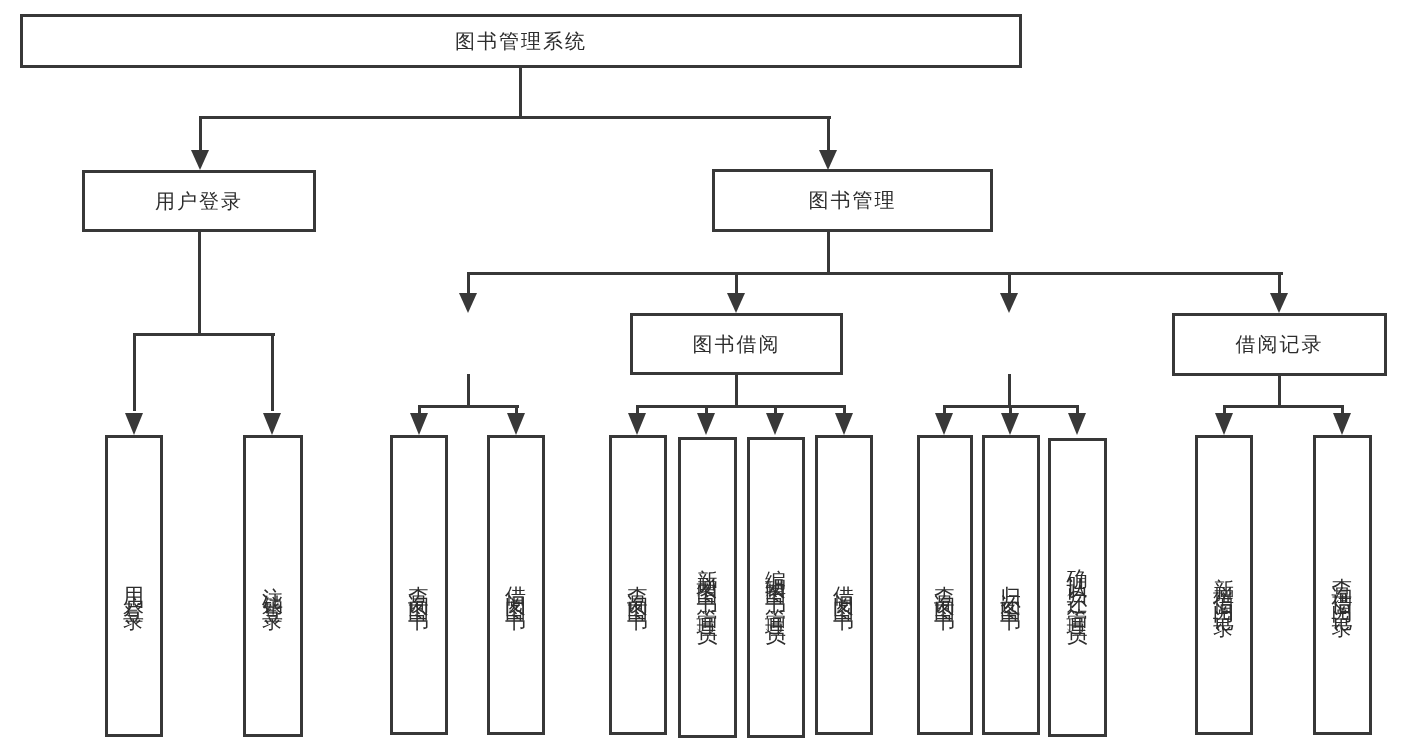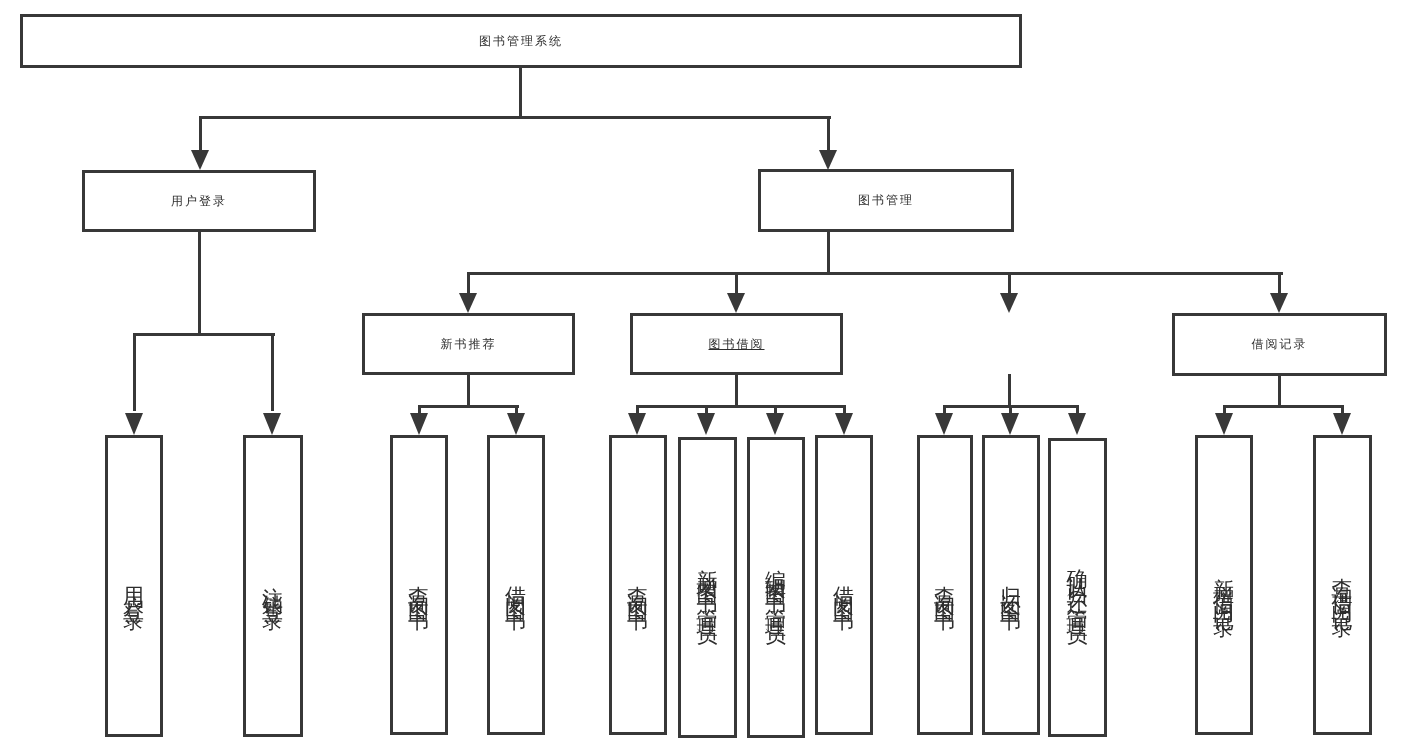--- a/index.html
+++ b/index.html
@@ -16,21 +16,21 @@
     box-sizing: border-box;
     border: 3px solid #383838;
     background: #ffffff;
     color: #2d2d2d;
     display: flex;
     align-items: center;
     justify-content: center;
     text-align: center;
   }
   .hbox {
-    font-size: 12px;
+    font-size: 20px;
     letter-spacing: 2px;
     white-space: nowrap;
   }
   .vbox {
     writing-mode: vertical-rl;
     font-size: 21px;
     letter-spacing: 8px;
     line-height: 1;
   }
   .line {
@@ -64,42 +64,41 @@
   <div class="box hbox" style="left:20px; top:14px; width:1002px; height:54px;">图书管理系统</div>
 
   <div class="line" style="left:519px; top:66px; width:3px; height:53px;"></div>
   <div class="line" style="left:199px; top:116px; width:632px; height:3px;"></div>
   <div class="line" style="left:199px; top:116px; width:3px; height:36px;"></div>
   <div class="arrow arrow-20" style="left:191px; top:150px;"></div>
   <div class="line" style="left:827px; top:116px; width:3px; height:36px;"></div>
   <div class="arrow arrow-20" style="left:819px; top:150px;"></div>
 
   <div class="box hbox" style="left:82px; top:170px; width:234px; height:62px;">用户登录</div>
-  <div class="box hbox" style="left:712px; top:169px; width:256px; height:63px;margin-left:46px;">图书管理</div>
+  <div class="box hbox" style="left:712px; top:169px; width:281px; height:63px;">图书管理</div>
 
   <div class="line" style="left:198px; top:230px; width:3px; height:106px;"></div>
   <div class="line" style="left:133px; top:333px; width:142px; height:3px;"></div>
   <div class="line" style="left:133px; top:333px; width:3px; height:78px;"></div>
   <div class="arrow arrow-22" style="left:125px; top:413px;"></div>
   <div class="line" style="left:271px; top:333px; width:3px; height:78px;"></div>
   <div class="arrow arrow-22" style="left:263px; top:413px;"></div>
 
   <div class="line" style="left:827px; top:230px; width:3px; height:45px;"></div>
   <div class="line" style="left:467px; top:272px; width:816px; height:3px;"></div>
   <div class="line" style="left:467px; top:272px; width:3px; height:23px;"></div>
   <div class="arrow arrow-20" style="left:459px; top:293px;"></div>
   <div class="line" style="left:735px; top:272px; width:3px; height:23px;"></div>
   <div class="arrow arrow-20" style="left:727px; top:293px;"></div>
   <div class="line" style="left:1008px; top:272px; width:3px; height:23px;"></div>
   <div class="arrow arrow-20" style="left:1000px; top:293px;"></div>
   <div class="line" style="left:1278px; top:272px; width:3px; height:23px;"></div>
   <div class="arrow arrow-20" style="left:1270px; top:293px;"></div>
 
-  <div class="box hbox" style="left:362px; top:313px; width:213px; height:62px;">新书推荐</div>
-  <div class="box hbox" style="left:630px; top:313px; width:213px; height:62px;text-decoration:underline;">图书借阅</div>
+  <div class="box hbox" style="left:630px; top:313px; width:213px; height:62px;">图书借阅</div>
   <div class="box hbox" style="left:1172px; top:313px; width:215px; height:63px;">借阅记录</div>
 
   <div class="line" style="left:467px; top:374px; width:3px; height:33px;"></div>
   <div class="line" style="left:418px; top:405px; width:101px; height:3px;"></div>
   <div class="line" style="left:418px; top:405px; width:3px; height:10px;"></div>
   <div class="arrow arrow-22" style="left:410px; top:413px;"></div>
   <div class="line" style="left:515px; top:405px; width:3px; height:10px;"></div>
   <div class="arrow arrow-22" style="left:507px; top:413px;"></div>
 
   <div class="line" style="left:735px; top:374px; width:3px; height:33px;"></div>

